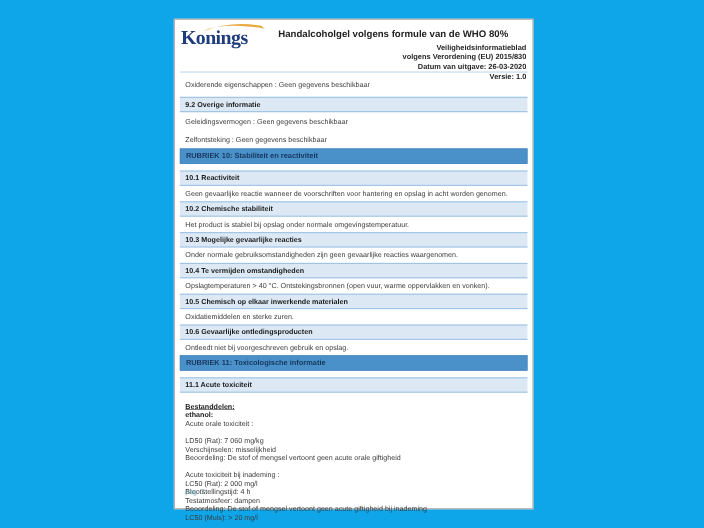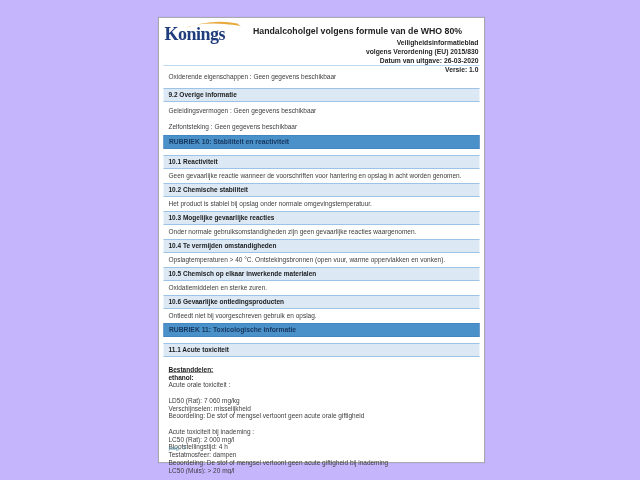--- a/index.html
+++ b/index.html
@@ -1,19 +1,19 @@
 <!DOCTYPE html>
 <html><head>
 <meta charset="utf-8">
 <style>
   * { margin: 0; padding: 0; box-sizing: border-box; }
   html, body { width: 640px; height: 480px; background: #ffffff; overflow: hidden;
     font-family: "Liberation Sans", sans-serif; }
 
-  .canvas { position: relative; width: 640px; height: 480px; background: #c4b5fd; }
+  .canvas { position: relative; width: 640px; height: 480px; background: #0ea5e9; }
 
   
   .page-scale { position: absolute; left: 158px; top: 17px; width: 654px; height: 892px;
     transform: scale(0.5); transform-origin: 0 0; }
 
   .page { width: 654px; height: 892px; background: #ffffff; border: 2px solid #a9a9a9;
     position: relative; padding: 8px 9px 0 9px; box-shadow: 0 0 2px rgba(0,0,0,.15); }
 
   
   .doc-header { position: relative; height: 86px; }

